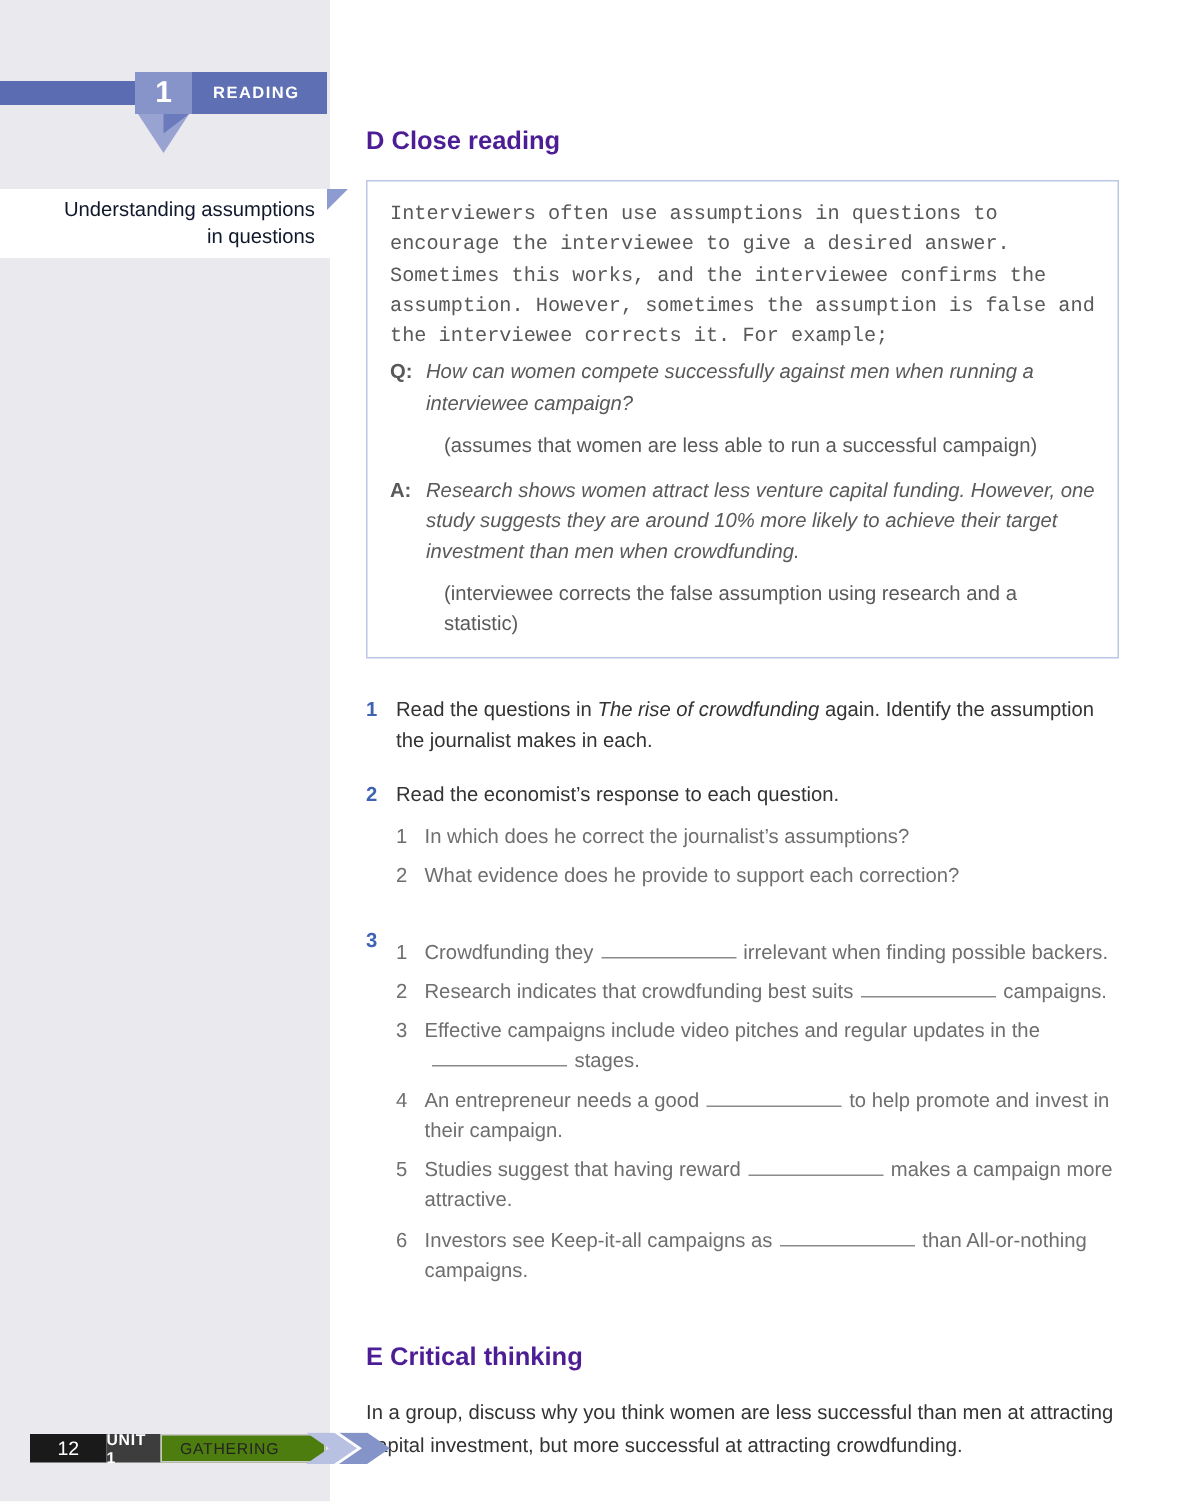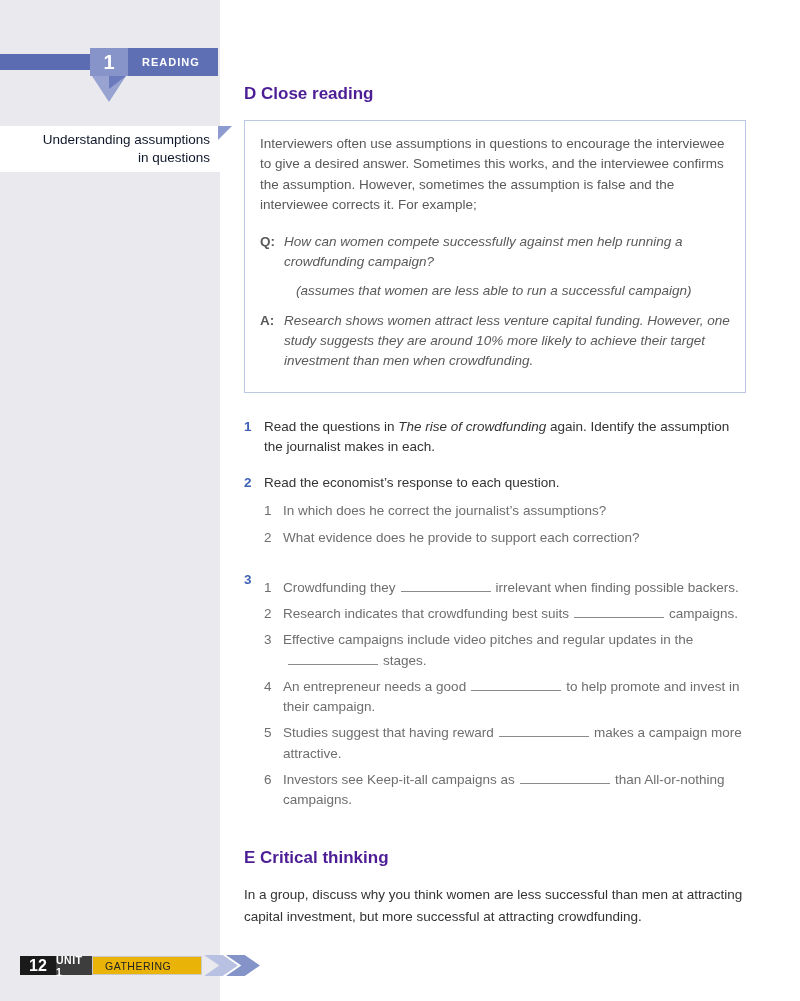--- a/index.html
+++ b/index.html
@@ -50,53 +50,53 @@
     border-top: 14px solid #8d9bd0; border-right: 14px solid transparent;
   }
   
   .content { position: absolute; left: 244px; top: 84px; width: 502px; }
   .section-title { color: #4c1d95; font-size: 17px; font-weight: bold; margin-bottom: 16px; }
   .info-box {
     border: 1px solid #bcc7e6; background: #ffffff;
     padding: 13px 15px 12px 15px; color: #595959; font-size: 13.5px; line-height: 1.5;
     margin-bottom: 24px;
   }
-  .info-box p.intro { margin-bottom: 17px; }
+  .info-box p.intro { margin-bottom: 3px; font-family: Liberation Mono, monospace; }
   .qa { display: flex; margin-bottom: 8px; }
   .qa-label { font-weight: bold; width: 24px; flex: 0 0 24px; }
   .qa-text { flex: 1; font-style: italic; }
-  .qa-note { margin: 0 0 10px 36px; font-style: italic; }
+  .qa-note { margin: 0 0 10px 36px; }
   .qa-note.last { margin-bottom: 0; }
   .italic { font-style: italic; margin-top: 20px; }
   
   .exercise { display: flex; margin-bottom: 16px; color: #333333; font-size: 13.5px; line-height: 1.5; }
   .ex-num { color: #3f63b4; font-weight: bold; width: 20px; flex: 0 0 20px; }
   .ex-body { flex: 1; }
   .sub-list { margin-top: 8px; }
   .sub-item { display: flex; color: #6e6e6e; margin-bottom: 6px; }
   .sub-num { width: 19px; flex: 0 0 19px; }
   .sub-text { flex: 1; }
   .blank {
     display: inline-block; width: 90px; height: 11px; margin: 0 5px;
     border-bottom: 1px solid #8a8a8a; vertical-align: baseline;
   }
   .section-e-title { margin-top: 32px; }
   .section-e-text { font-size: 13.5px; line-height: 1.6; color: #333333; width: 500px; }
   
   .footer { position: absolute; left: 20px; top: 956px; height: 19px; display: flex; align-items: stretch; }
   .page-num {
-    background: #1a1a1a; color: #fff; font-size: 16px; font-weight: bold;
-    display: flex; align-items: center; justify-content: center; width: 36px;
+    background: #1a1a1a; color: #fff; font-size: 13px; font-weight: normal;
+    display: flex; align-items: center; justify-content: center; width: 51px;
   }
   .unit-box {
     background: #3d3d3d; color: #fff; font-size: 10.5px; font-weight: bold;
     display: flex; align-items: center; justify-content: center; width: 36px; letter-spacing: 0.5px;
   }
   .gather-box {
-    background: #eab308; border: 1px solid #c9c9c9; color: #222; font-size: 10.5px;
+    background: #4d7c0f; border: 1px solid #c9c9c9; color: #222; font-size: 10.5px;
     display: flex; align-items: center; padding: 0 12px; width: 110px; letter-spacing: 0.5px;
   }
   .chevrons { position: absolute; left: 204px; top: 955px; display: flex; }
   .chev { width: 34px; height: 21px; margin-right: -12px; }
   .chev1 { background: #b9c1e2; clip-path: polygon(0 0, 55% 0, 100% 50%, 55% 100%, 0 100%, 45% 50%); }
   .chev2 { background: #8494c9; clip-path: polygon(0 0, 55% 0, 100% 50%, 55% 100%, 0 100%, 45% 50%); }
 </style>
 </head>
 <body>
 
@@ -116,27 +116,28 @@
 </div>
 
 <div class="content">
 
   <div class="section-title">D Close reading</div>
 
   <div class="info-box">
     <p class="intro">Interviewers often use assumptions in questions to encourage the interviewee to give a desired answer. Sometimes this works, and the interviewee confirms the assumption. However, sometimes the assumption is false and the interviewee corrects it. For example;</p>
     <div class="qa">
       <span class="qa-label">Q:</span>
-      <span class="qa-text">How can women compete successfully against men help running a crowdfunding campaign?</span>
+      <span class="qa-text">How can women compete successfully against men when running a interviewee campaign?</span>
     </div>
     <p class="qa-note">(assumes that women are less able to run a successful campaign)</p>
     <div class="qa">
       <span class="qa-label">A:</span>
       <span class="qa-text">Research shows women attract less venture capital funding. However, one study suggests they are around 10% more likely to achieve their target investment than men when crowdfunding.</span>
     </div>
+    <p class="qa-note last">(interviewee corrects the false assumption using research and a statistic)</p>
   </div>
 
   <div class="exercise">
     <span class="ex-num">1</span>
     <div class="ex-body"><span>Read the questions in </span><span class="italic">The rise of crowdfunding</span><span> again. Identify the assumption the journalist makes in each.</span></div>
   </div>
 
   <div class="exercise">
     <span class="ex-num">2</span>
     <div class="ex-body">

